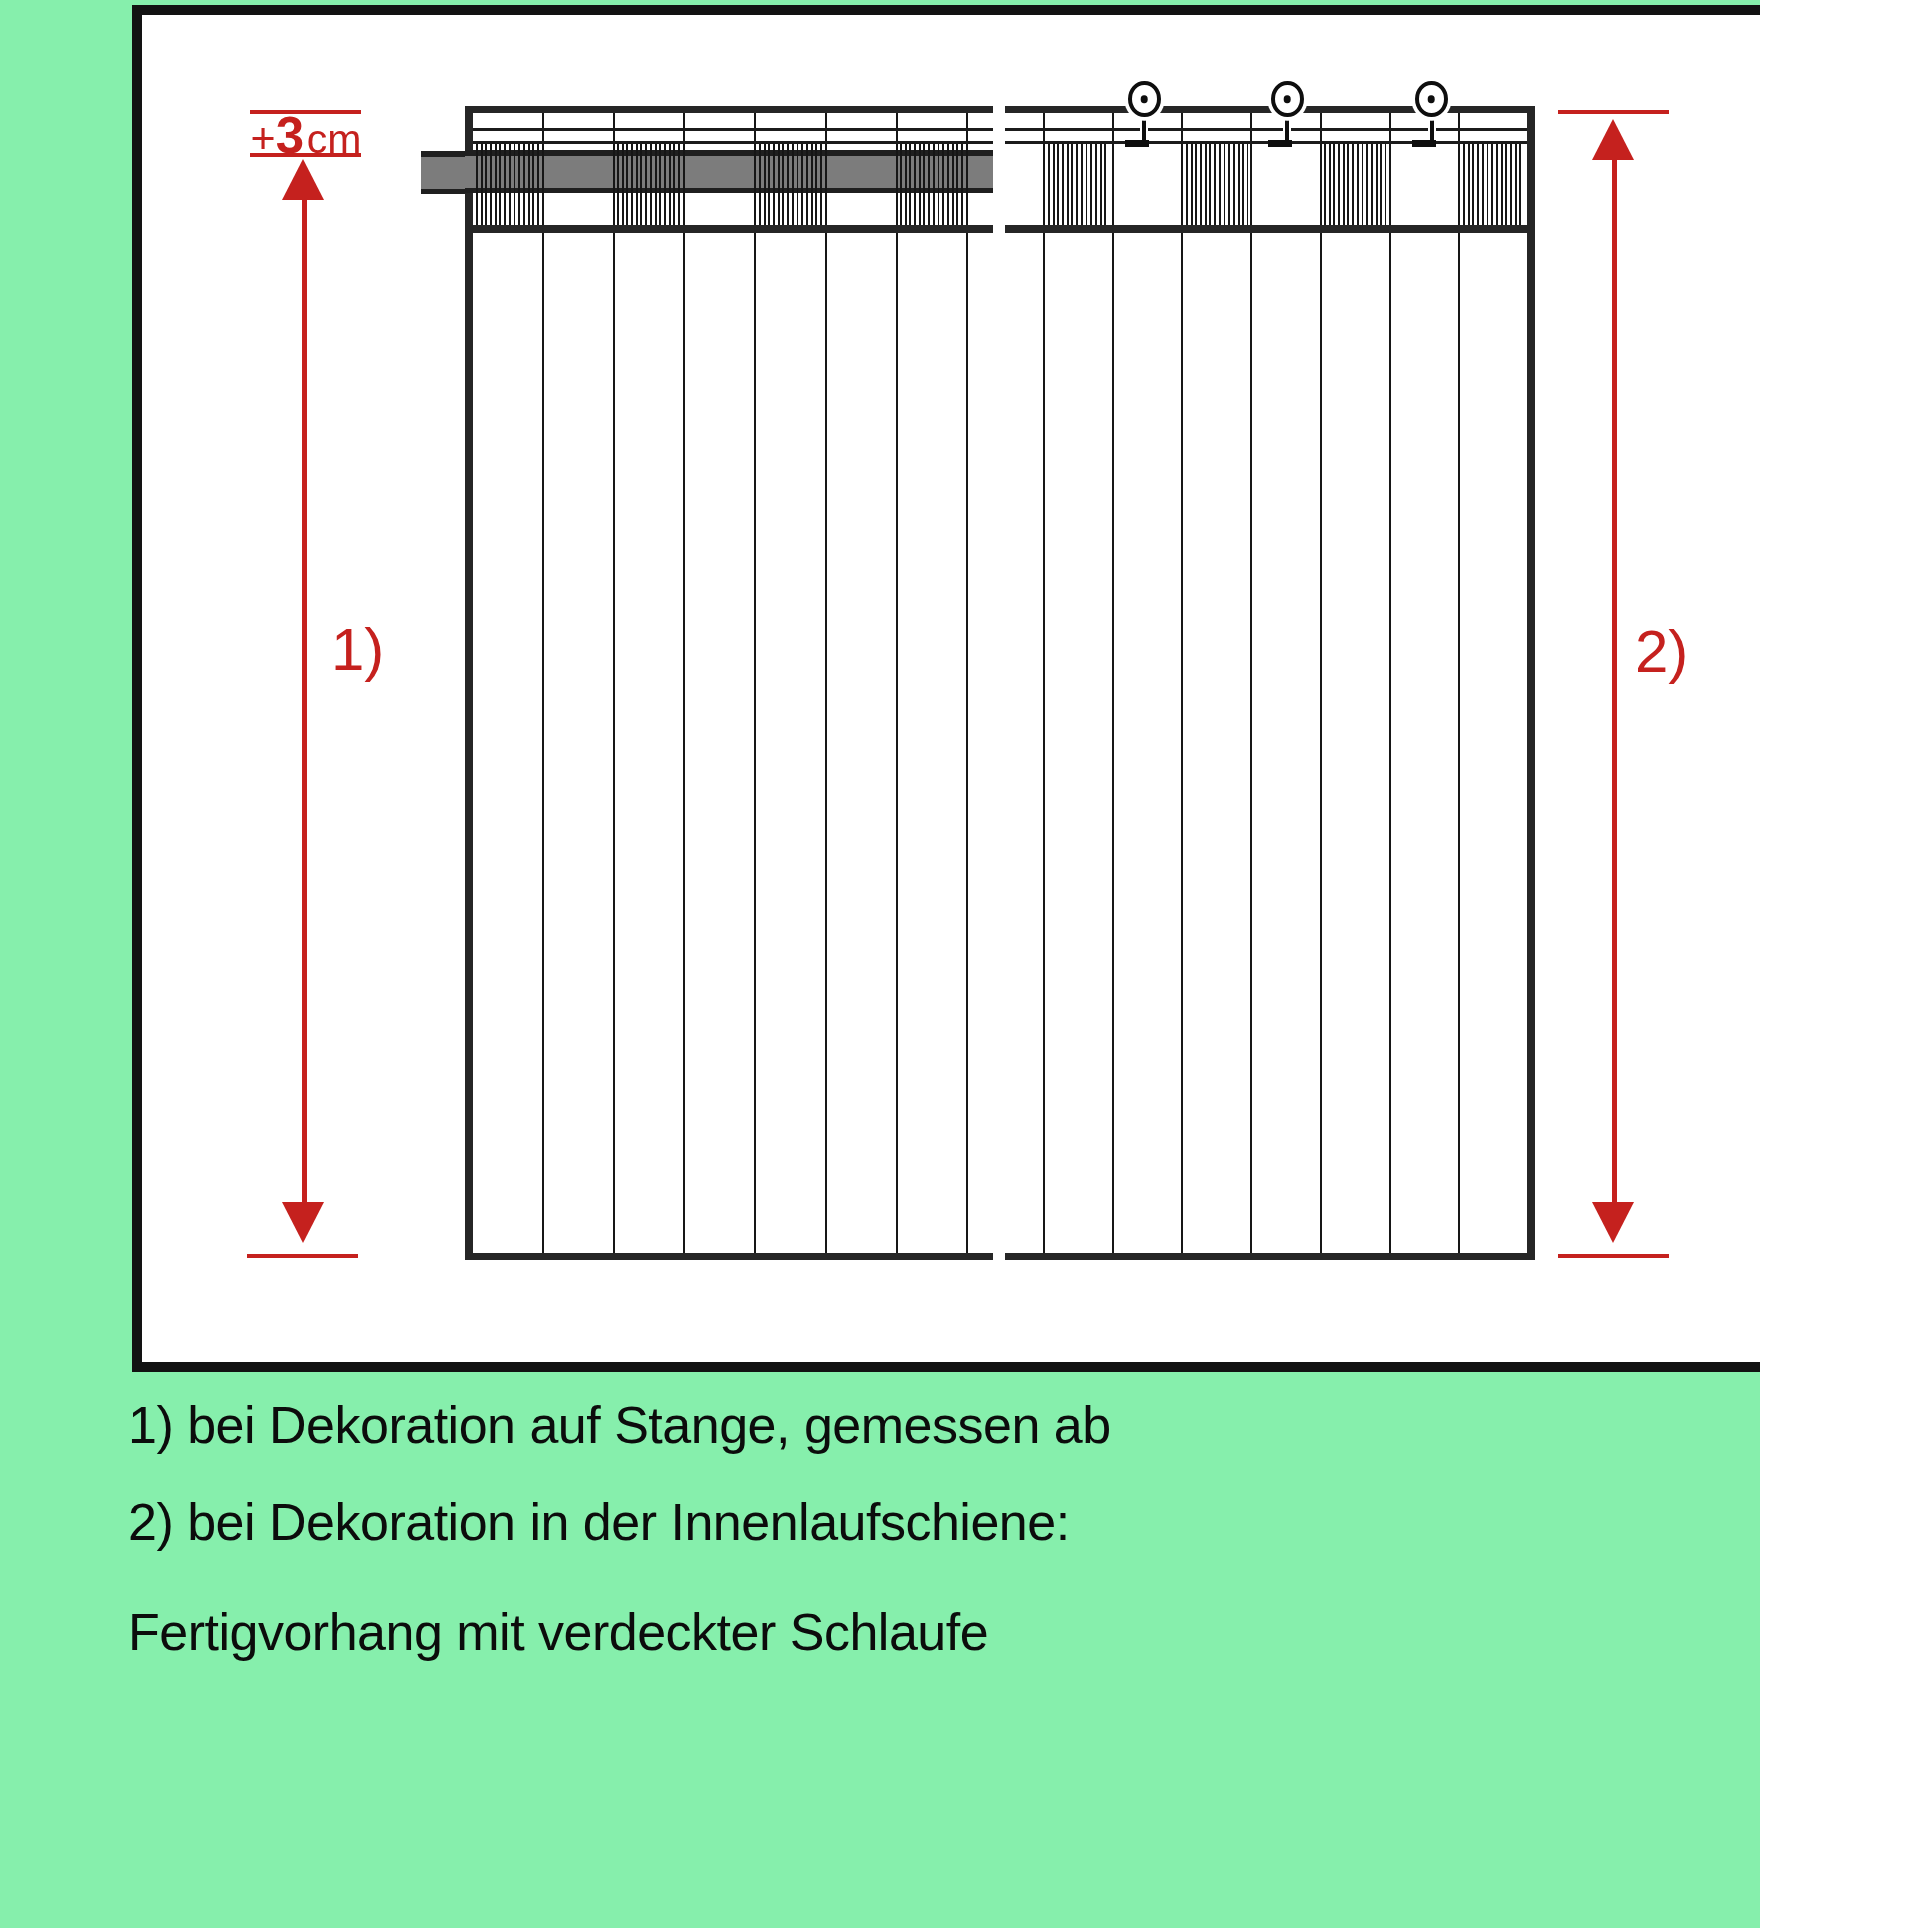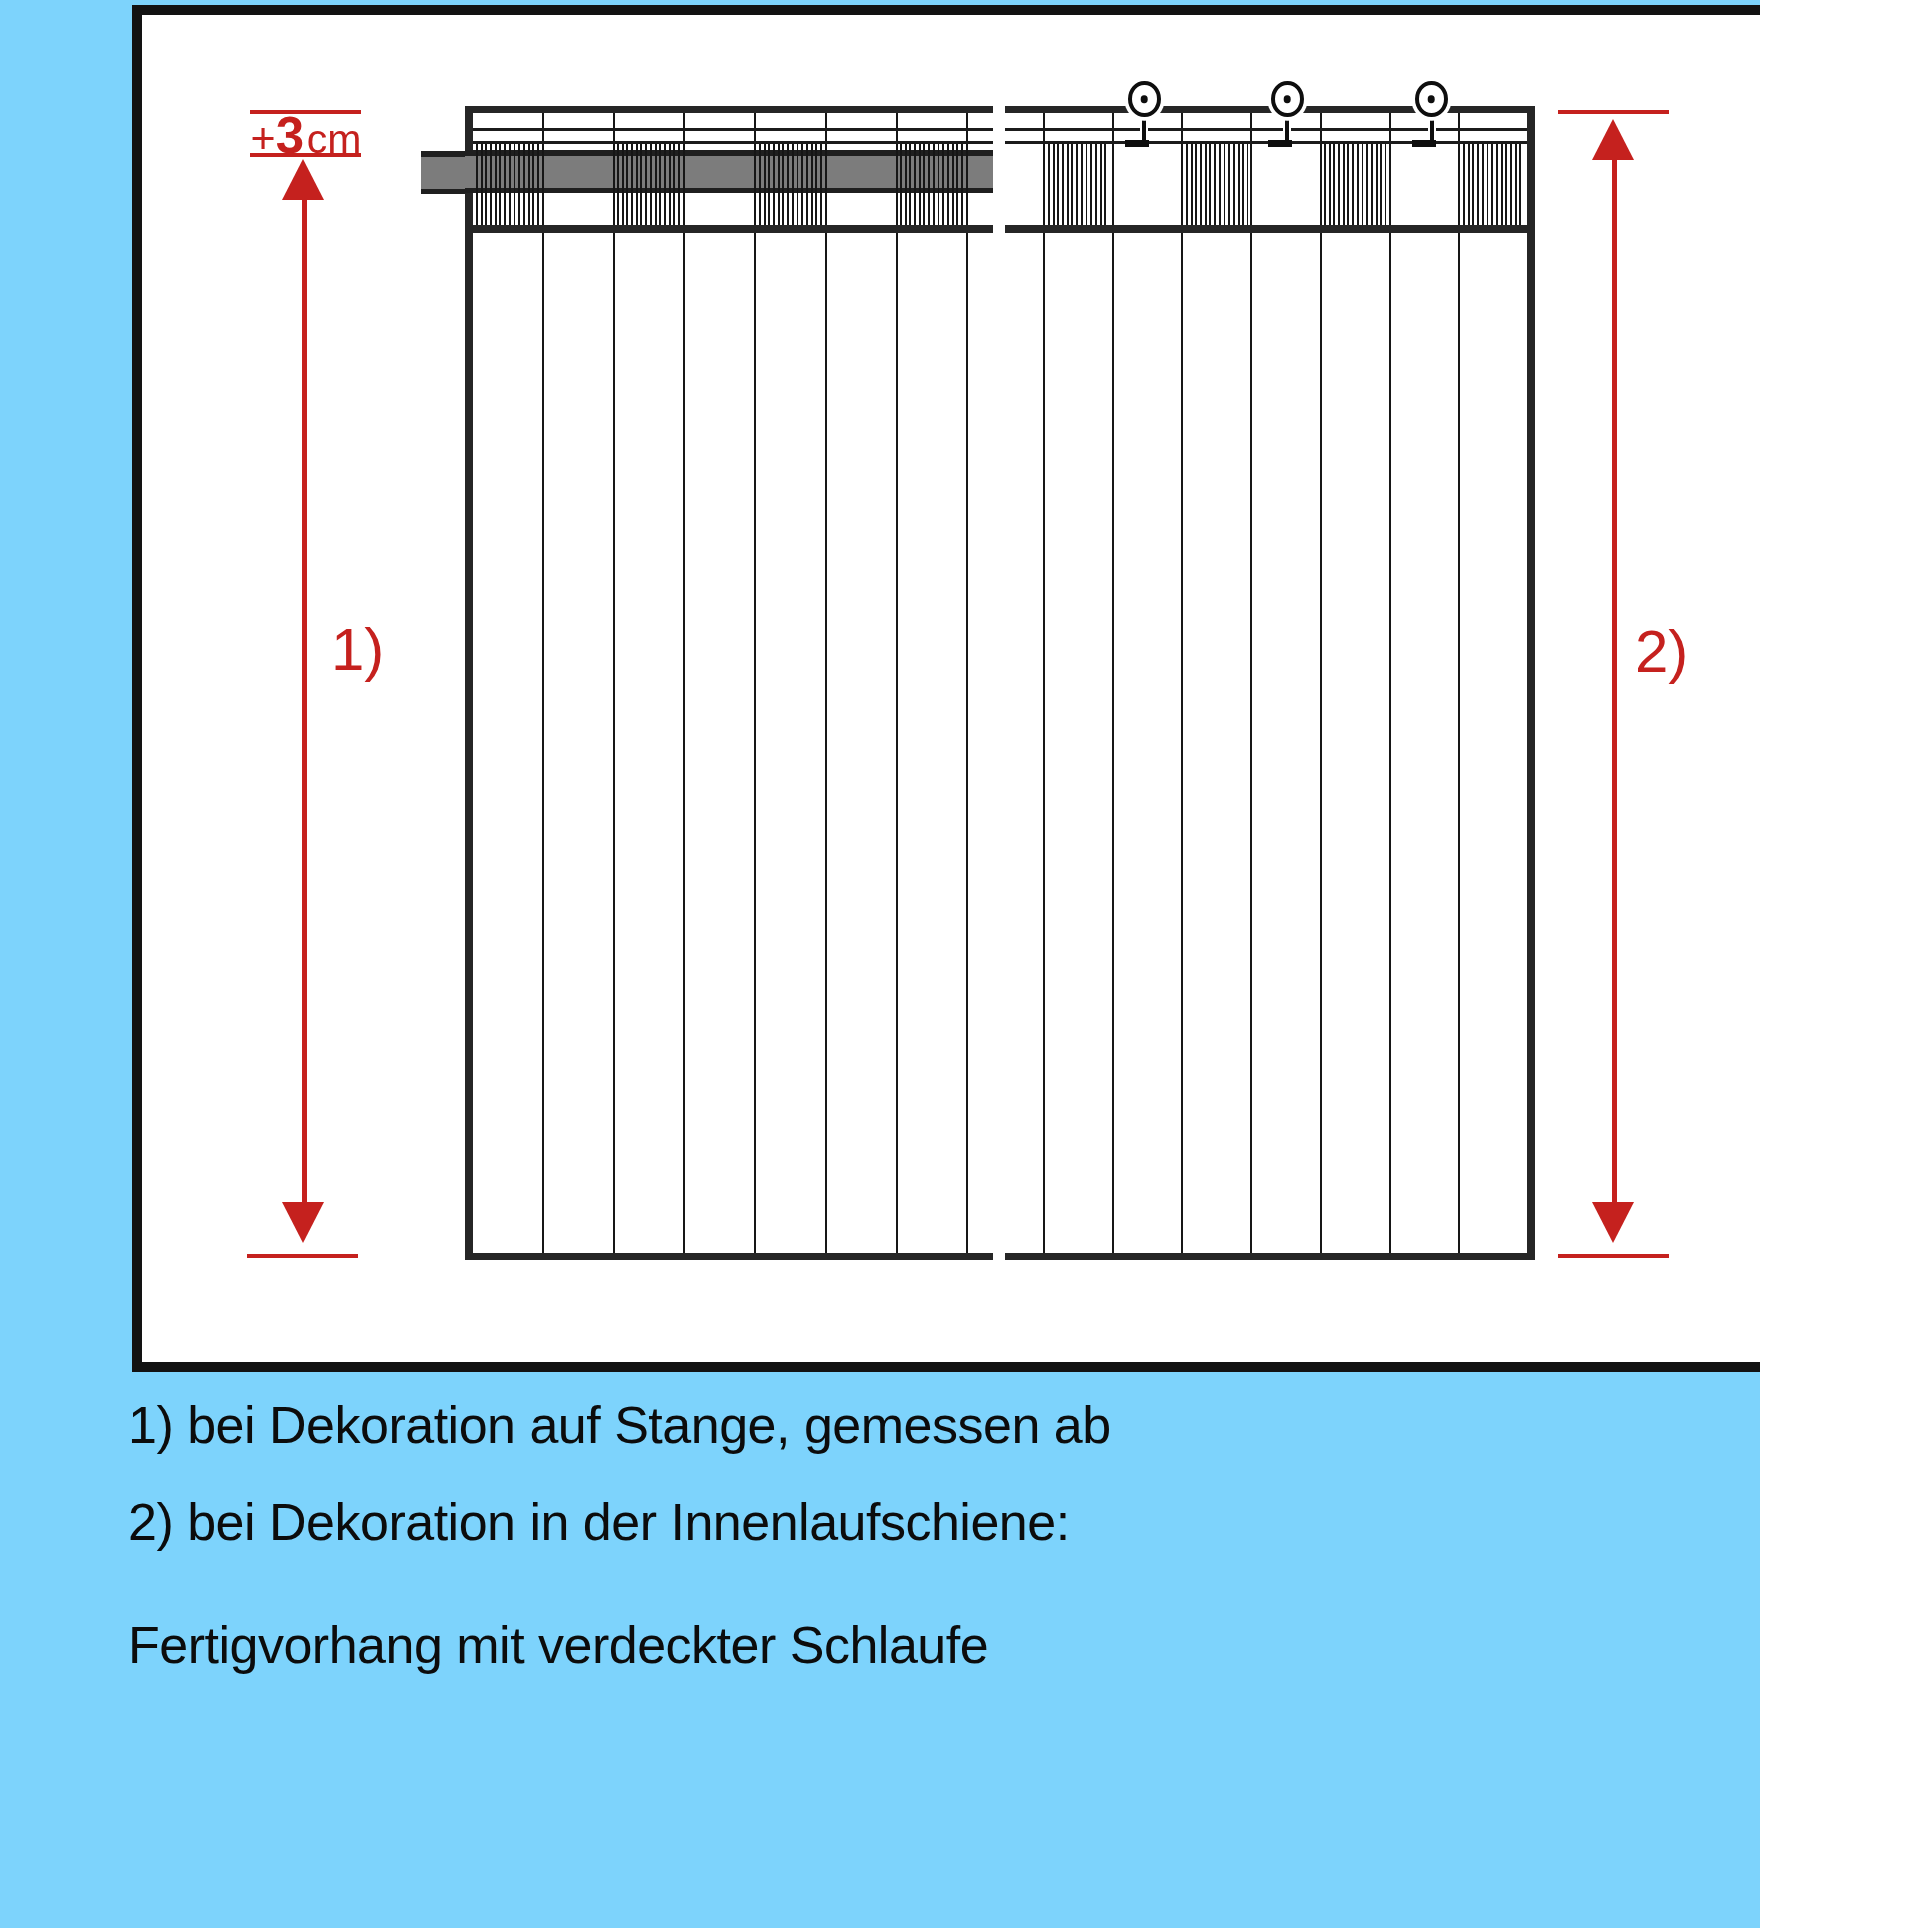--- a/index.html
+++ b/index.html
@@ -1,16 +1,16 @@
 <!DOCTYPE html>
 <html style="--red: #c5211e; --line: #161616; --rodgrad: linear-gradient(180deg, #1f1f1f 0 5.6px, #7c7c7c 5.6px 38px, #1f1f1f 38px 43px);font-size:15px"><head>
 <meta charset="utf-8">
 <style>
   html,body{margin:0;padding:0;background:#fff;}
-  .canvas{position:relative;width:1760px;height:1928px;background:#7dd3fc;overflow:hidden;
+  .canvas{position:relative;width:1760px;height:1928px;background:#86efac;overflow:hidden;
           font-family:"Liberation Sans", sans-serif;}
   
   .frame{position:absolute;left:132px;top:4.7px;width:1669px;height:1367px;
          border:10.4px solid #121212;box-sizing:border-box;background:#fff;}
   
   .panel{position:absolute;top:106px;height:1154px;box-sizing:border-box;background:#fff;
          border:0 solid #262626;}
   .panel.left{left:465px;width:528px;border-width:7.5px 0 7.5px 8.5px;}
   .panel.right{left:1005px;width:530px;border-width:7.5px 8.5px 7.5px 0;}
   .cells{position:absolute;inset:0;display:flex;z-index:1;}
@@ -41,21 +41,21 @@
   .arr.up{border-bottom:41px solid var(--red);}
   .arr.down{border-top:41px solid var(--red);}
   .plus3{position:absolute;left:243px;top:114px;width:126px;text-align:center;color:var(--red);
          line-height:43px;white-space:nowrap;}
   .plus3 .p{font-size:43px;} .plus3 .v{font-size:51px;font-weight:bold;} .plus3 .u{font-size:41px;margin-left:2.8px;}
   .reflabel{position:absolute;color:var(--red);font-size:60px;line-height:1;}
   
   .caption{position:absolute;left:128px;top:1377px;font-size:52px;line-height:97px;
            letter-spacing:-0.5px;color:#0c0c0c;white-space:nowrap;}
   .caption .ind{margin-left:98px;}
-  .caption .gap{margin-top:26px;}
+  .caption .gap{margin-top:13px;}
   .gray3{color:#3e3e3e;margin:0 4.7px;}
 </style>
 </head>
 <body>
 
 <div class="canvas" id="cv">
 
   <div class="frame"></div>
 
   <div class="rod-out"></div>

